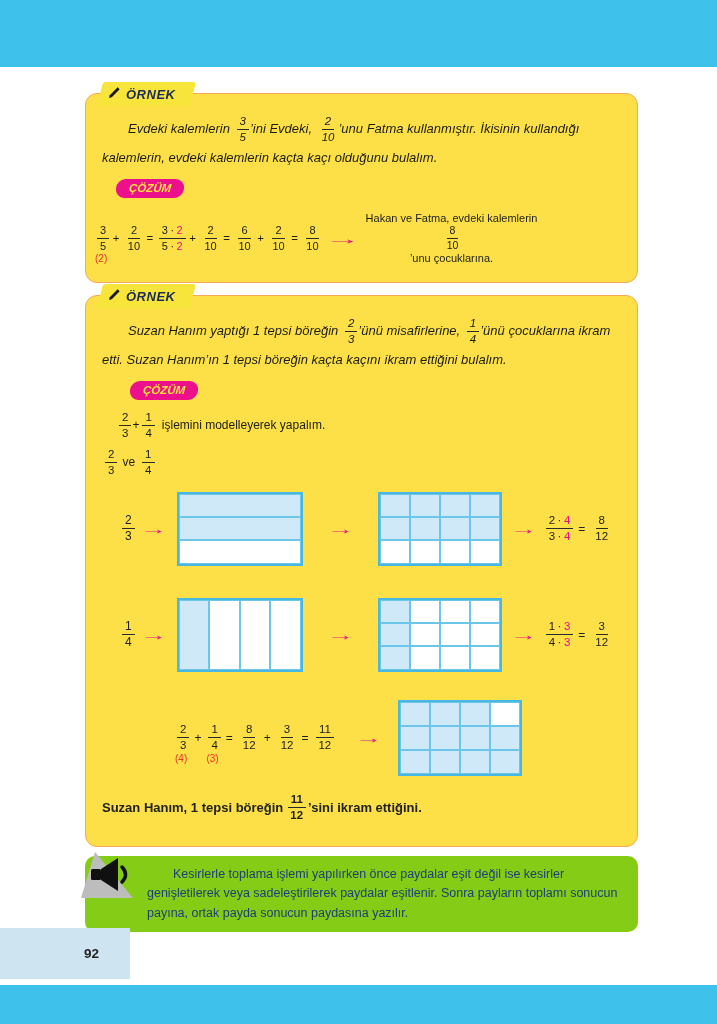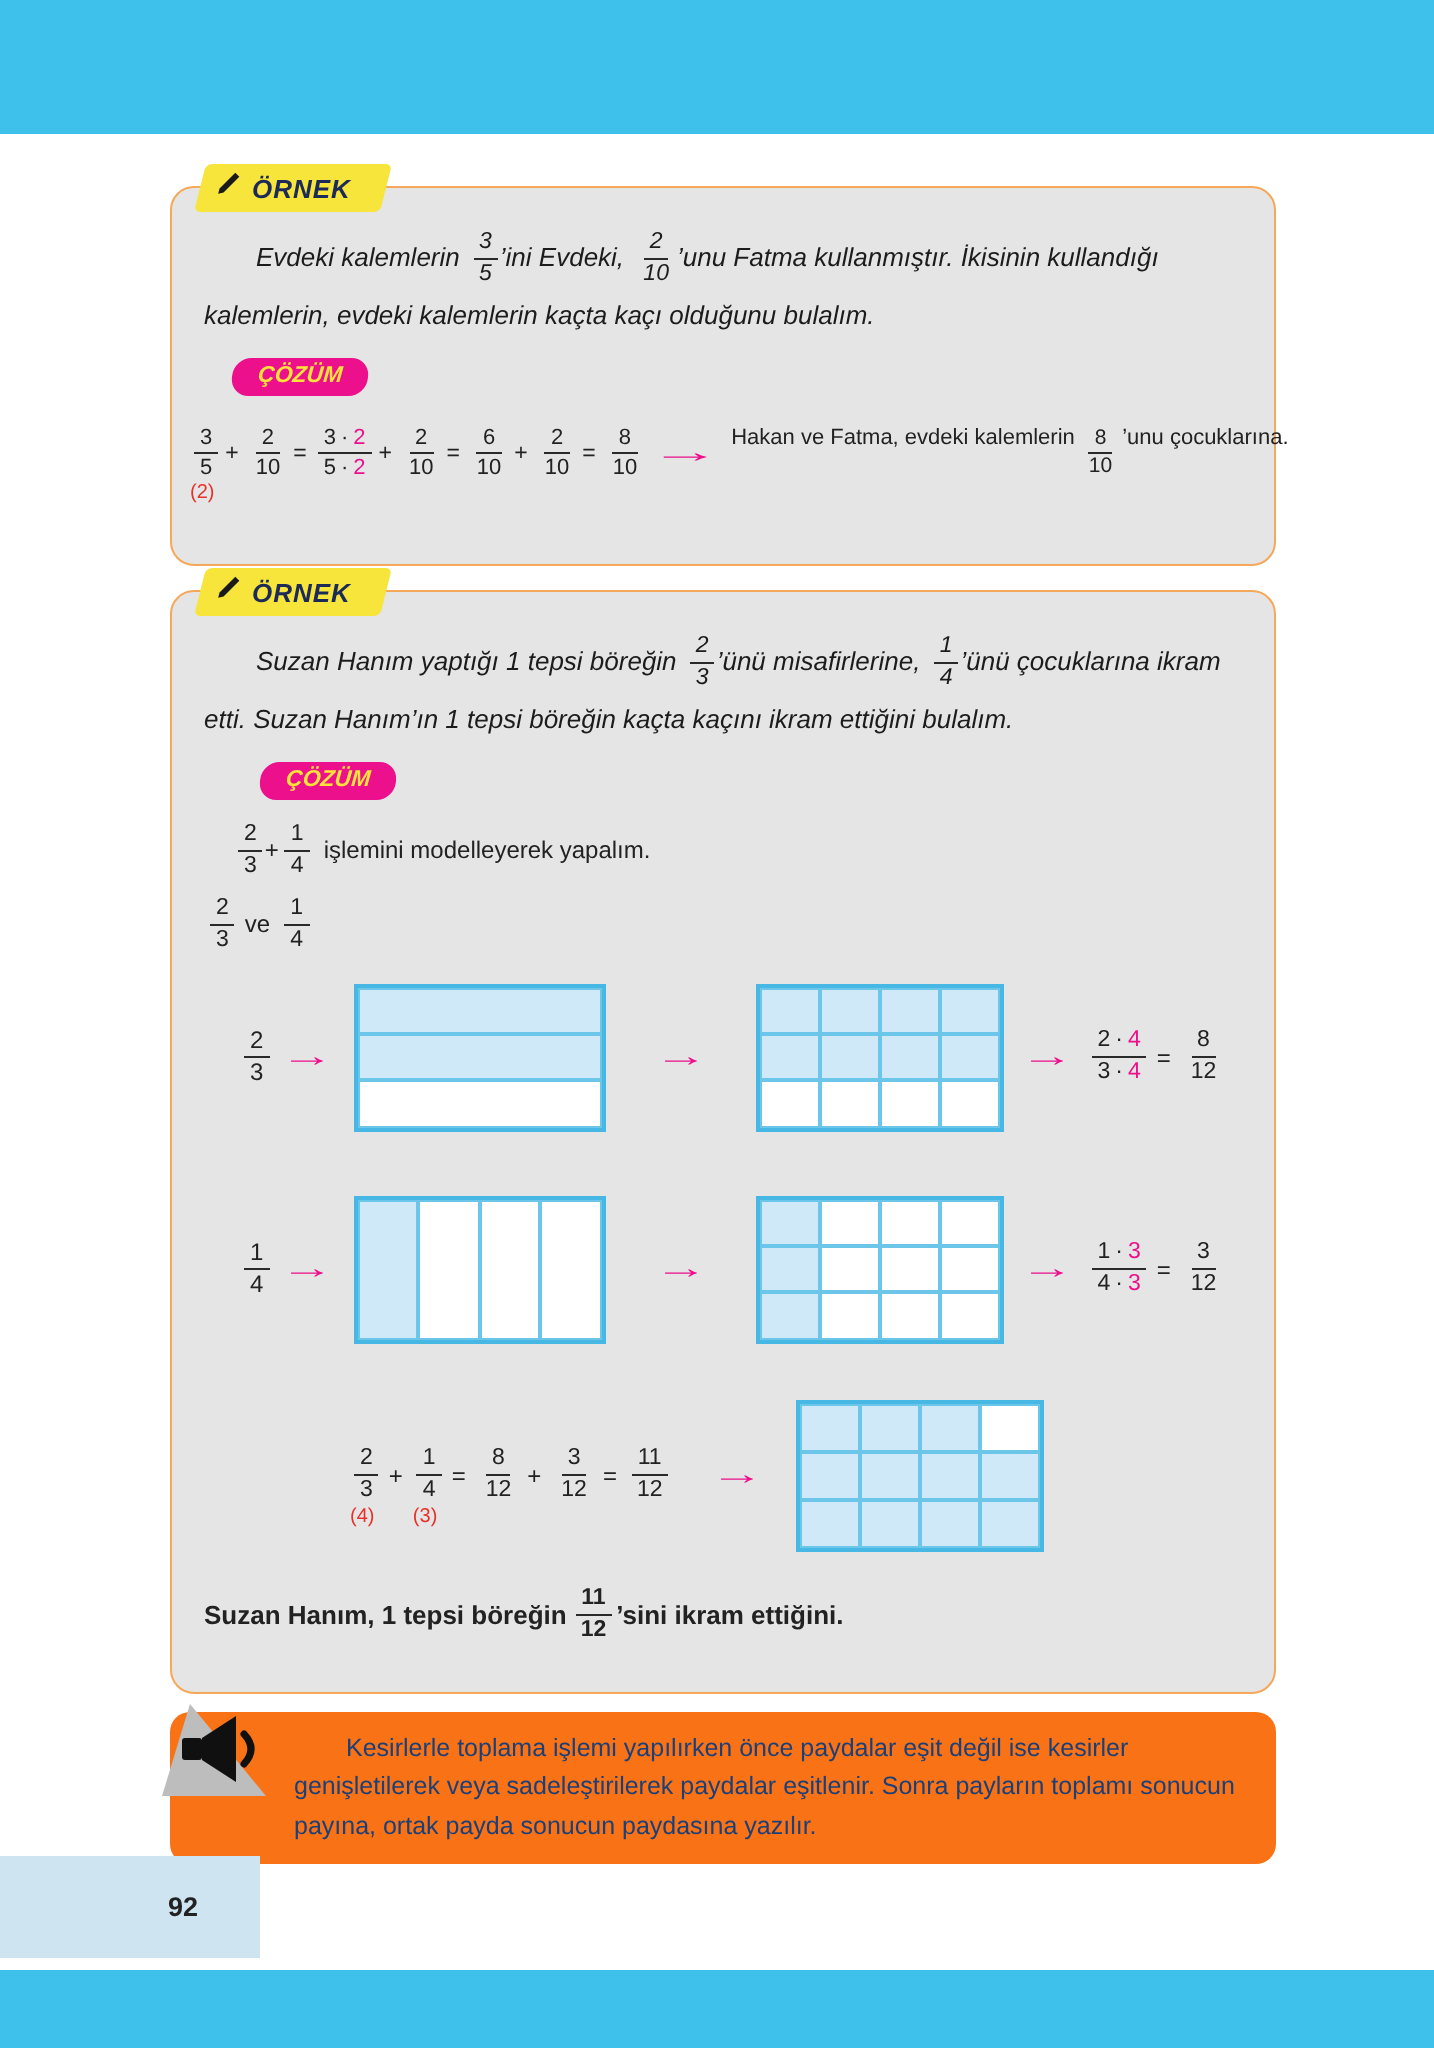--- a/index.html
+++ b/index.html
@@ -5,21 +5,21 @@
   * { margin:0; padding:0; box-sizing:border-box; }
   html,body { background:#ffffff; }
   body { font-family:"Liberation Sans", sans-serif; color:#222; }
   .page { position:relative; width:717px; height:1024px; background:#fff; overflow:hidden; }
 
   .top-bar { position:absolute; top:0; left:0; width:717px; height:67px; background:#3ec1ea; }
   .bottom-bar { position:absolute; left:0; top:985px; width:717px; height:39px; background:#3ec1ea; }
   .page-num-box { position:absolute; left:0; top:928px; width:130px; height:51px; background:#cfe4f1; display:flex; align-items:center; }
   .page-num { margin-left:84px; font-weight:bold; font-size:13.5px; color:#222; }
 
-  .example-box { position:absolute; left:85px; width:553px; background:#e5e5e5; border:1.5px solid #f5a85a; border-radius:12px; }
+  .example-box { position:absolute; left:85px; width:553px; background:#fde047; border:1.5px solid #f5a85a; border-radius:12px; }
   #example1 { top:93px; height:190px; }
   #example2 { top:295px; height:552px; }
 
   .ornek-label { position:absolute; top:-12px; left:14px; display:flex; align-items:center; padding:3px 18px 3px 8px; }
   .ornek-label::before { content:""; position:absolute; inset:0; background:#f8e53c; transform:skewX(-14deg); border-radius:3px; }
   .ornek-label .icon, .ornek-label .txt { position:relative; }
   .ornek-label .txt { font-style:italic; font-weight:bold; font-size:13px; color:#1b2a56; letter-spacing:0.5px; margin-left:5px; }
 
   .cozum-label { display:inline-block; background:#ec108c; color:#ffe23a; font-style:italic; font-weight:bold; font-size:11.5px; padding:3px 13px 4px 13px; border-radius:9px; transform:skewX(-5deg); }
   #example1 .cozum-label { margin:8px 0 0 30px; }
@@ -33,21 +33,21 @@
   .frac-wrap { position:relative; display:inline-flex; }
   .frac-note { position:absolute; top:100%; left:1px; font-size:10px; font-style:normal; color:#e8312a; white-space:nowrap; }
 
   .equation { display:flex; align-items:center; margin:14px 0 0 8px; font-size:11.5px; white-space:nowrap; }
   .equation .frac { font-size:11px; }
   .equation .op { margin:0 2.5px; }
   .dot { margin:0 2.5px; }
   .accent { color:#ec108c; }
   .arrow { display:inline-block; color:#ec108c; font-weight:bold; font-size:15px; transform:scaleX(1.8); }
   .arrow.long { transform:scaleX(2.4); margin:0 16px 0 12px; }
-  .result { display:inline-flex; align-items:flex-start; font-size:11px; white-space:nowrap; }
+  .result { display:inline-flex; align-items:center; font-size:11px; white-space:nowrap;flex-direction:column; }
   .result .frac { font-size:10.5px; margin:0 2px 0 4px; }
 
   .sol-line { display:flex; align-items:center; font-size:12px; }
   .sol-line .txt { margin-left:6px; }
   .sol-line .mid { margin:0 4px; }
   #example2 .line1 { margin:10px 0 0 30px; }
   #example2 .line2 { margin:6px 0 0 16px; }
 
   .model { display:grid; border:2px solid #47b7e3; background:#fff; }
   .model .cell { border:1px solid #6cc6e9; }
@@ -69,21 +69,21 @@
   .model-row .row-eq { margin-left:12px; }
   .row-eq { display:flex; align-items:center; font-size:12px; white-space:nowrap; }
   .row-eq .op { margin:0 4px; }
   .row-c .sum-eq { margin-left:88px; }
   .row-c .arrow { margin-left:26px; }
   .row-c .m-second { margin-left:22px; }
 
   .final-line { display:flex; align-items:center; font-size:13px; margin:16px 0 0 16px;font-weight:bold; }
   .final-line .frac { font-size:11.5px; margin:0 2px 0 4px; }
 
-  .info-box { position:absolute; left:85px; top:856px; width:553px; background:#f97316; border-radius:10px; padding:9px 14px 9px 62px; }
+  .info-box { position:absolute; left:85px; top:856px; width:553px; background:#84cc16; border-radius:10px; padding:9px 14px 9px 62px; }
   .info-text { font-size:12.5px; line-height:1.55; color:#1b3f78; text-indent:26px; }
   .megaphone { position:absolute; left:-8px; top:-12px; width:62px; height:60px; }
 </style>
 </head>
 <body>
 
 <div class="page">
   <div class="top-bar"></div>
 
   <section class="example-box" id="example1">

